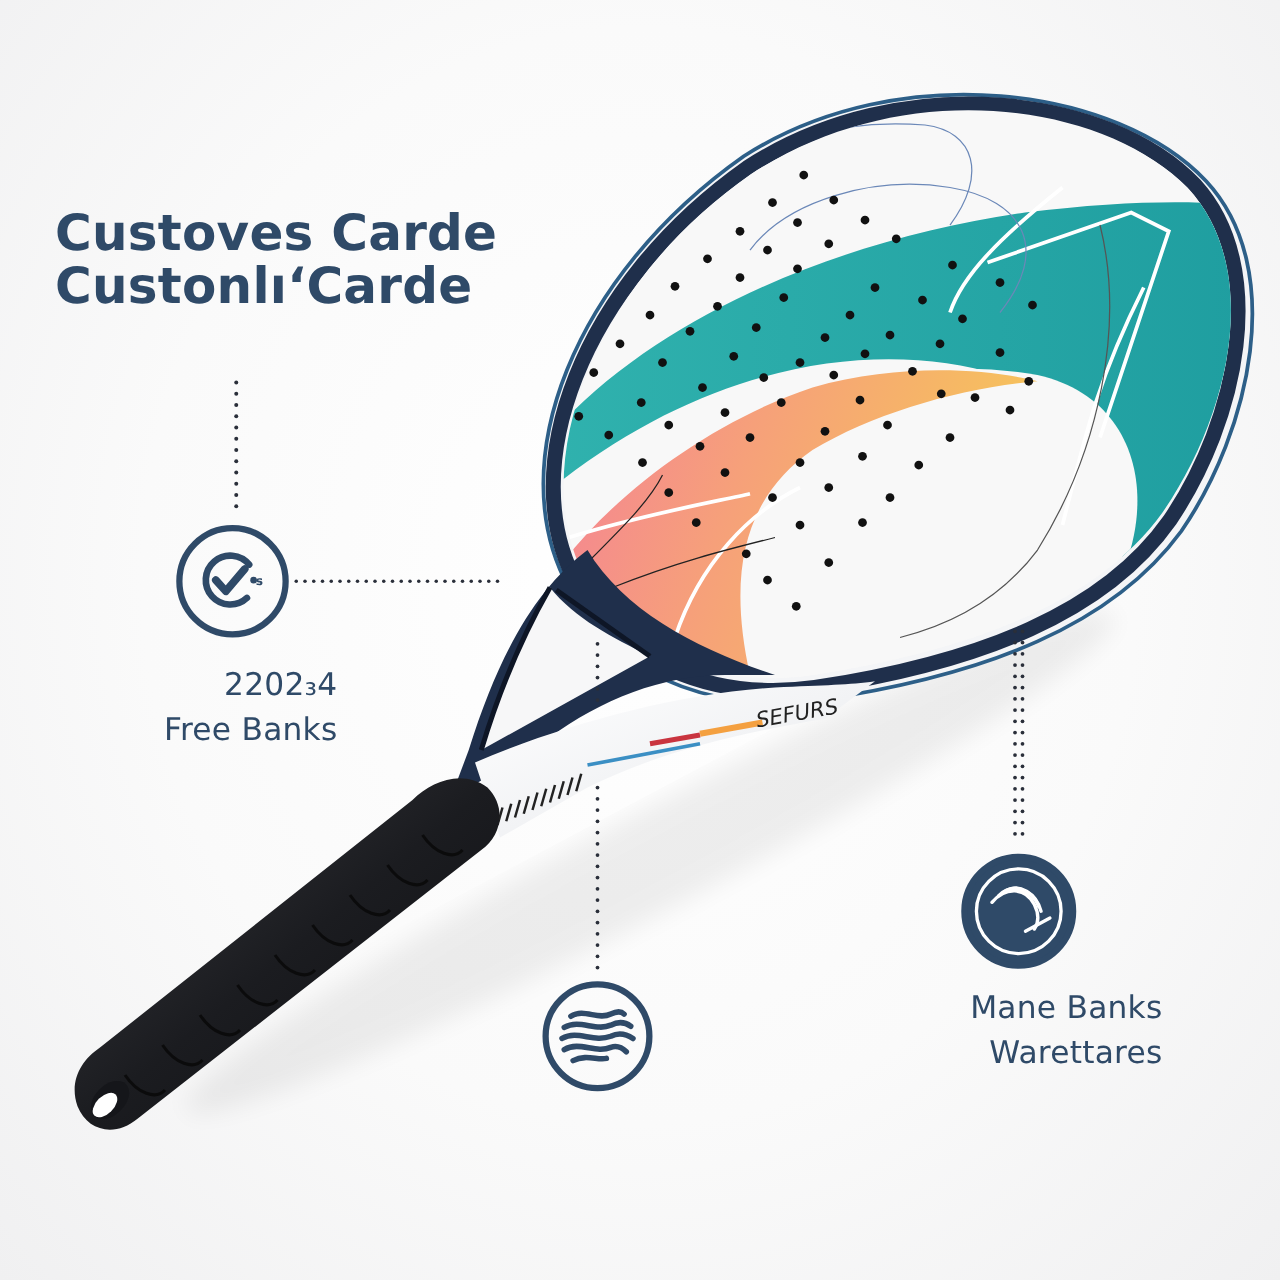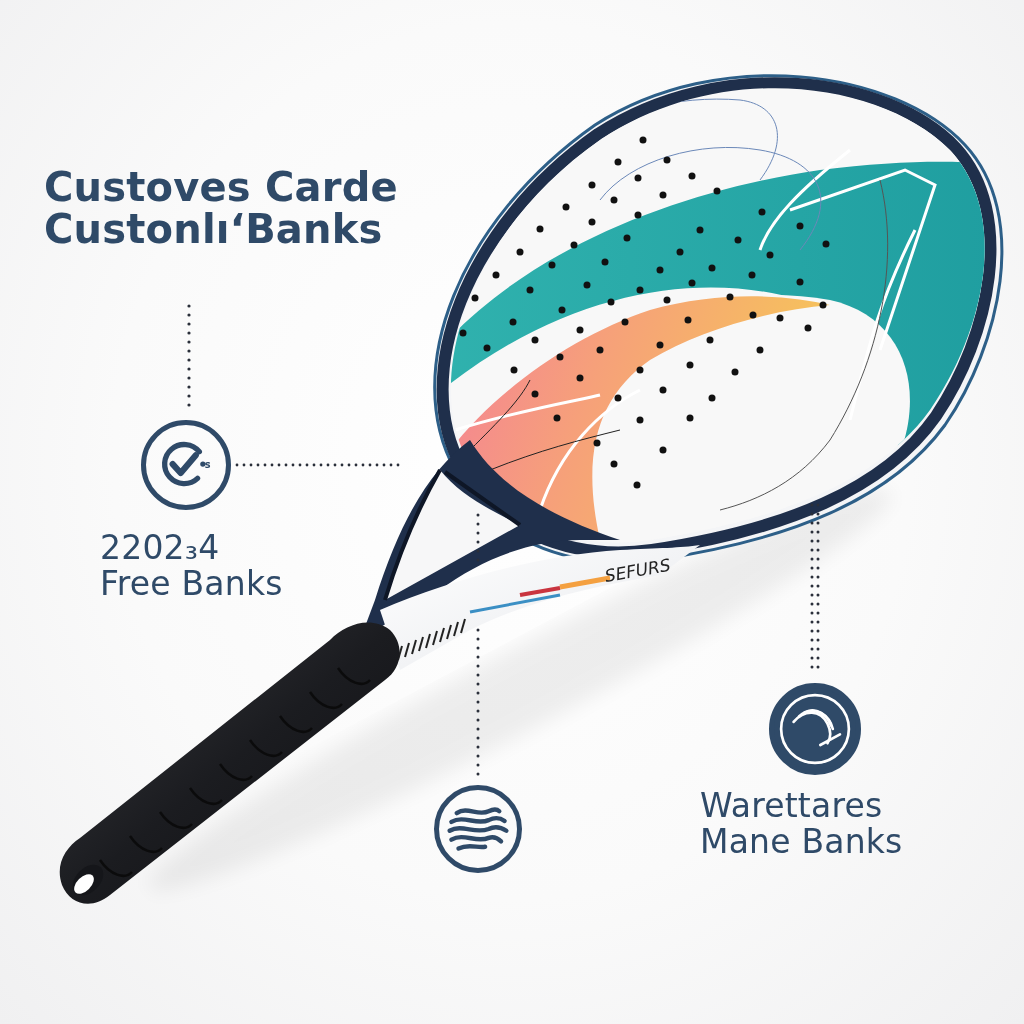--- a/index.html
+++ b/index.html
@@ -31,22 +31,22 @@
     .title {
       left: 44px;
       top: 166px;
       font-size: 40px;
       line-height: 42px;
       font-weight: bold;
       color: #2f4a68;
     }
     .title span { display: block; white-space: nowrap; }
     .callout-text {
-      text-align: left;
-      font-size: 33px;
+      text-align: right;
+      font-size: 25px;
       line-height: 36px;
       white-space: nowrap;
     }
     .callout-text span { display: block; }
     .ct-1 { left: 100px; top: 530px; width: 170px; }
     .ct-2 { left: 370px; top: 890px; width: 220px; }
     .ct-3 { left: 700px; top: 788px; width: 230px; }
     .icon-circle {
       position: absolute;
       border: 5px solid #2f4a68;
@@ -344,21 +344,21 @@
         <circle cx="812" cy="658" r="1.5"></circle>
           <circle cx="818" cy="658" r="1.5"></circle>
         <circle cx="812" cy="667" r="1.5"></circle>
           <circle cx="818" cy="667" r="1.5"></circle>
       </g>
     </g>
   </svg>
 
   <div class="label title">
     <span>Custoves Carde</span>
-    <span>Custonlı‘Banks</span>
+    <span>Custonlı‘Carde</span>
   </div>
 
   <div class="icon-circle ic-1">
     <svg viewBox="0 0 90 90" xmlns="http://www.w3.org/2000/svg">
       <path d="M60,30 A22,22 0 1 0 58,60" stroke="#2f4a68" stroke-width="6" fill="none" stroke-linecap="round"></path>
       <path d="M30,44 L39,54 L56,34" stroke="#2f4a68" stroke-width="7" fill="none" stroke-linecap="round" stroke-linejoin="round"></path>
       <circle cx="64" cy="44" r="3" fill="#2f4a68"></circle>
       <text x="66" y="48" font-family="DejaVu Sans, sans-serif" font-size="11" font-weight="bold" fill="#2f4a68">s</text>
     </svg>
   </div>
@@ -384,17 +384,17 @@
       <circle cx="46" cy="46" r="38" fill="none" stroke="#ffffff" stroke-width="3"></circle>
       <g stroke="#ffffff" stroke-width="3" fill="none" stroke-linecap="round">
         <path d="M22,38 C34,24 52,24 60,40 C64,48 64,56 60,62"></path>
         <path d="M28,32 C40,20 58,26 64,42"></path>
         <path d="M34,28 C46,20 62,30 66,46"></path>
         <path d="M52,64 L74,52"></path>
       </g>
     </svg>
   </div>
   <div class="label callout-text ct-3">
+    <span>Mane Banks</span>
     <span>Warettares</span>
-    <span>Mane Banks</span>
   </div>
 
 </div>
 
 </body></html>

